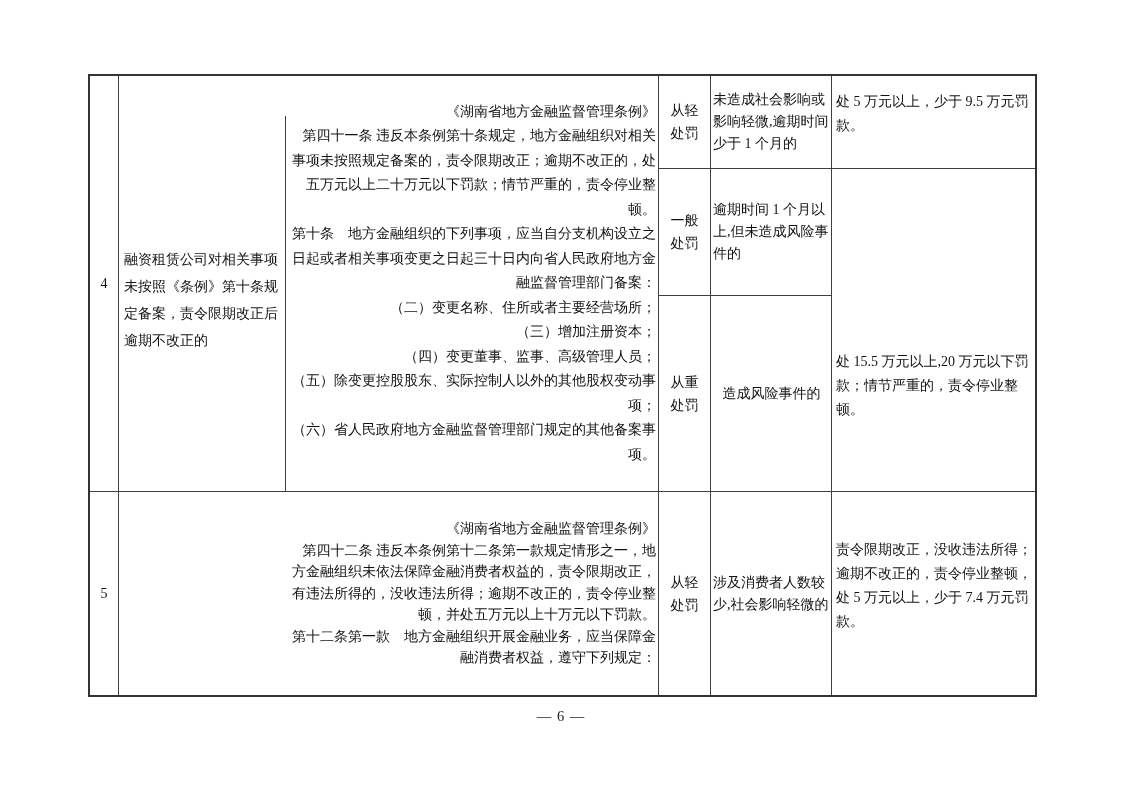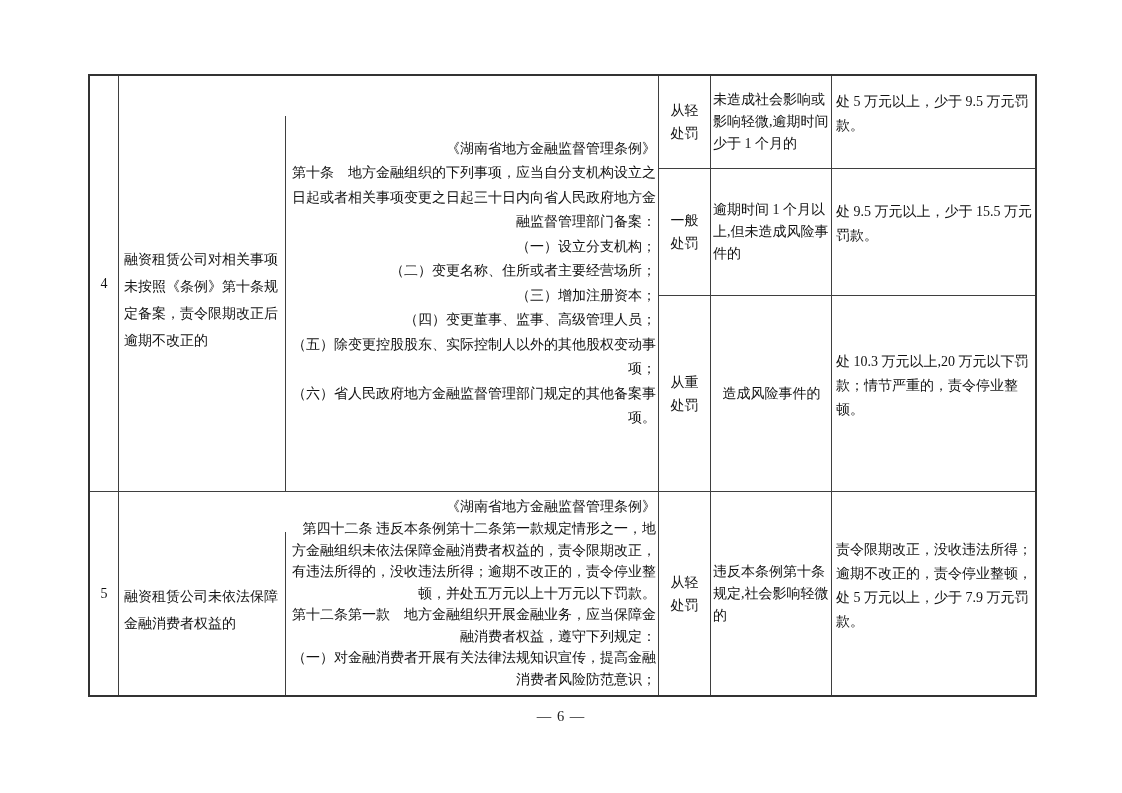--- a/index.html
+++ b/index.html
@@ -50,22 +50,22 @@
   <div class="cell num-cell" style="grid-column:1;grid-row:1/4;">
     <span>4</span>
   </div>
 
   <div class="cell desc-cell" style="grid-column:2;grid-row:1/4;">
     <div>融资租赁公司对相关事项未按照《条例》第十条规定备案，责令限期改正后逾期不改正的</div>
   </div>
 
   <div class="cell legal-cell legal-r4" style="grid-column:3;grid-row:1/4;">
     <p class="para">《湖南省地方金融监督管理条例》</p>
+    <p class="para">第四十一条 违反本条例第十条规定，地方金融组织对相关事项未按照规定备案的，责令限期改正；逾期不改正的，处五万元以上二十万元以下罚款；情节严重的，责令停业整顿。</p>
     <p class="para">第十条　地方金融组织的下列事项，应当自分支机构设立之日起或者相关事项变更之日起三十日内向省人民政府地方金融监督管理部门备案：</p>
-    <p class="para">（一）设立分支机构；</p>
     <p class="para">（二）变更名称、住所或者主要经营场所；</p>
     <p class="para">（三）增加注册资本；</p>
     <p class="para">（四）变更董事、监事、高级管理人员；</p>
     <p class="para">（五）除变更控股股东、实际控制人以外的其他股权变动事项；</p>
     <p class="para">（六）省人民政府地方金融监督管理部门规定的其他备案事项。</p>
   </div>
 
   <div class="cell level-cell" style="grid-column:4;grid-row:1;">
     <div>从轻处罚</div>
   </div>
@@ -75,54 +75,47 @@
   <div class="cell pen-cell no-r" style="grid-column:6;grid-row:1;">
     <div>处 5 万元以上，少于 9.5 万元罚款。</div>
   </div>
 
   <div class="cell level-cell" style="grid-column:4;grid-row:2;">
     <div>一般处罚</div>
   </div>
   <div class="cell circ-cell" style="grid-column:5;grid-row:2;">
     <div>逾期时间 1 个月以上,但未造成风险事件的</div>
   </div>
-  <div class="cell pen-cell no-r" style="grid-column:6;grid-row:2;">
-    <div>处 9.5 万元以上，少于 15.5 万元罚款。</div>
-  </div>
 
   <div class="cell level-cell" style="grid-column:4;grid-row:3;">
     <div>从重处罚</div>
   </div>
   <div class="cell circ-cell" style="grid-column:5;grid-row:3;align-items:center;">
     <div>造成风险事件的</div>
   </div>
   <div class="cell pen-cell no-r" style="grid-column:6;grid-row:3;">
-    <div>处 10.3 万元以上,20 万元以下罚款；情节严重的，责令停业整顿。</div>
+    <div>处 15.5 万元以上,20 万元以下罚款；情节严重的，责令停业整顿。</div>
   </div>
 
   <div class="cell num-cell no-b" style="grid-column:1;grid-row:4;">
     <span>5</span>
   </div>
 
-  <div class="cell desc-cell no-b" style="grid-column:2;grid-row:4;">
-    <div>融资租赁公司未依法保障金融消费者权益的</div>
-  </div>
 
   <div class="cell legal-cell legal-r5 no-b" style="grid-column:3;grid-row:4;">
     <p class="para">《湖南省地方金融监督管理条例》</p>
     <p class="para">第四十二条 违反本条例第十二条第一款规定情形之一，地方金融组织未依法保障金融消费者权益的，责令限期改正，有违法所得的，没收违法所得；逾期不改正的，责令停业整顿，并处五万元以上十万元以下罚款。</p>
     <p class="para">第十二条第一款　地方金融组织开展金融业务，应当保障金融消费者权益，遵守下列规定：</p>
-    <p class="para">（一）对金融消费者开展有关法律法规知识宣传，提高金融消费者风险防范意识；</p>
   </div>
 
   <div class="cell level-cell no-b" style="grid-column:4;grid-row:4;">
     <div>从轻处罚</div>
   </div>
   <div class="cell circ-cell no-b" style="grid-column:5;grid-row:4;">
-    <div>违反本条例第十条规定,社会影响轻微的</div>
+    <div>涉及消费者人数较少,社会影响轻微的</div>
   </div>
   <div class="cell pen-cell no-r no-b" style="grid-column:6;grid-row:4;">
-    <div>责令限期改正，没收违法所得；逾期不改正的，责令停业整顿，处 5 万元以上，少于 7.9 万元罚款。</div>
+    <div>责令限期改正，没收违法所得；逾期不改正的，责令停业整顿，处 5 万元以上，少于 7.4 万元罚款。</div>
   </div>
 
 </div>
 
 <div class="footer">— 6 —</div>
 
 </body></html>

